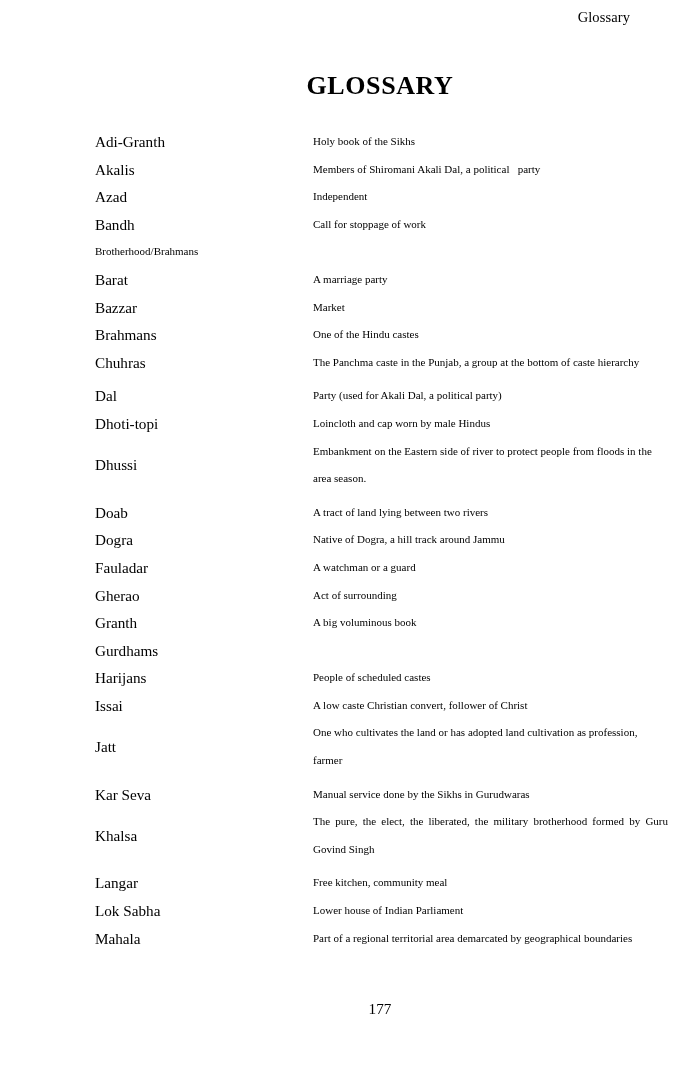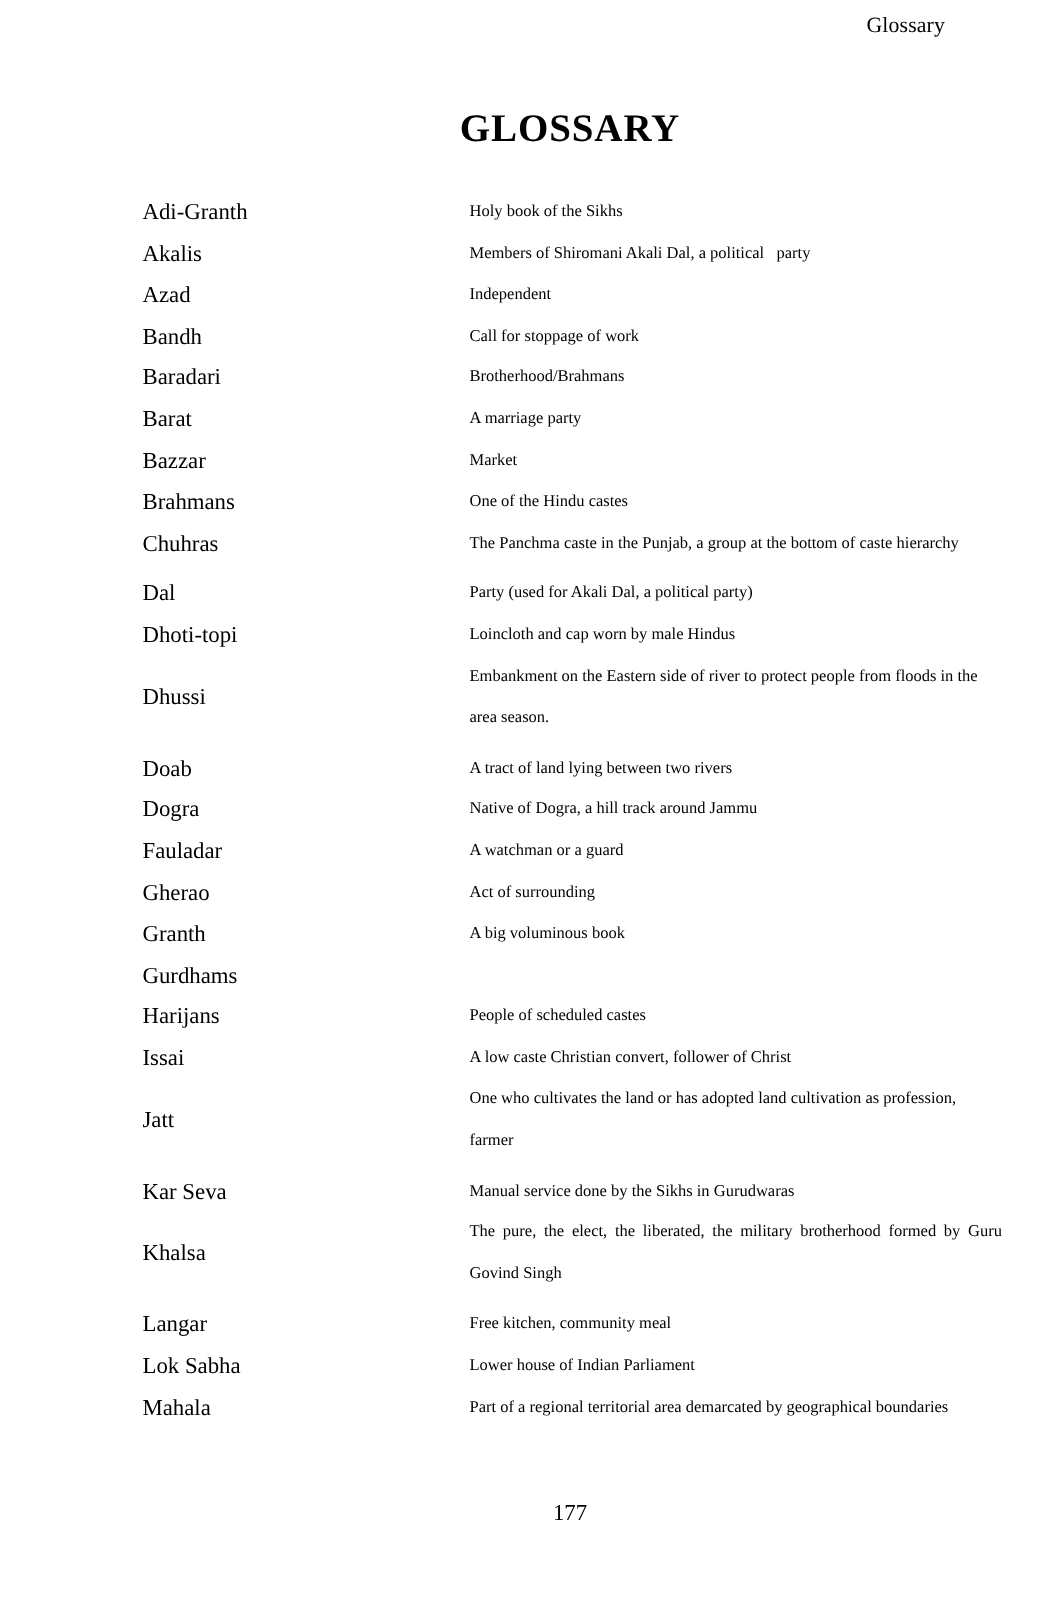--- a/index.html
+++ b/index.html
@@ -119,21 +119,20 @@
       </div>
       <div class="glossary-entry">
         <div class="term">Azad</div>
         <div class="definition">Independent</div>
       </div>
       <div class="glossary-entry">
         <div class="term">Bandh</div>
         <div class="definition">Call for stoppage of work</div>
       </div>
       <div class="glossary-entry">
-        <div class="term">Baradari</div>
         <div class="definition">Brotherhood/Brahmans</div>
       </div>
       <div class="glossary-entry">
         <div class="term">Barat</div>
         <div class="definition">A marriage party</div>
       </div>
       <div class="glossary-entry">
         <div class="term">Bazzar</div>
         <div class="definition">Market</div>
       </div>

